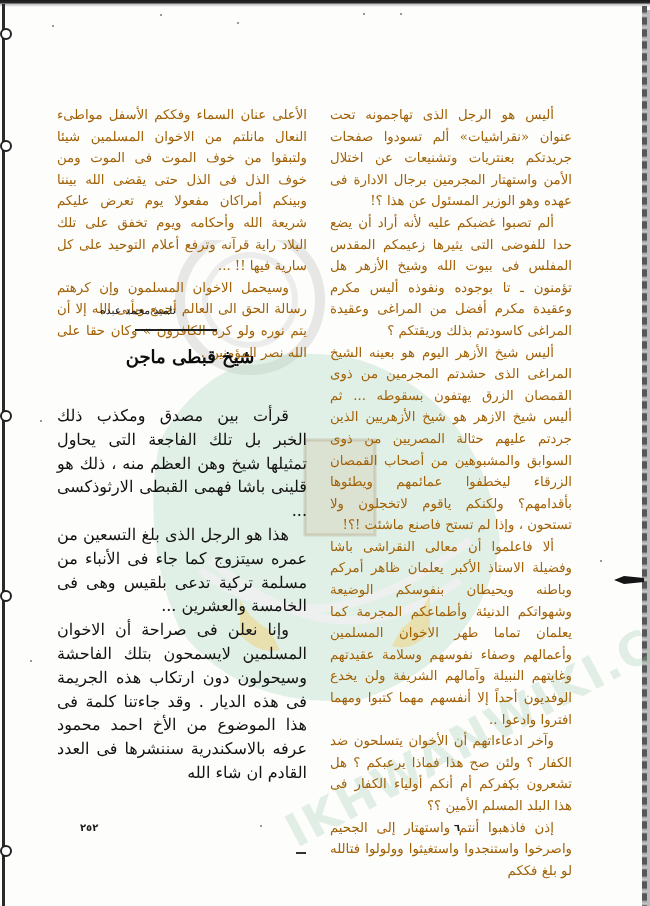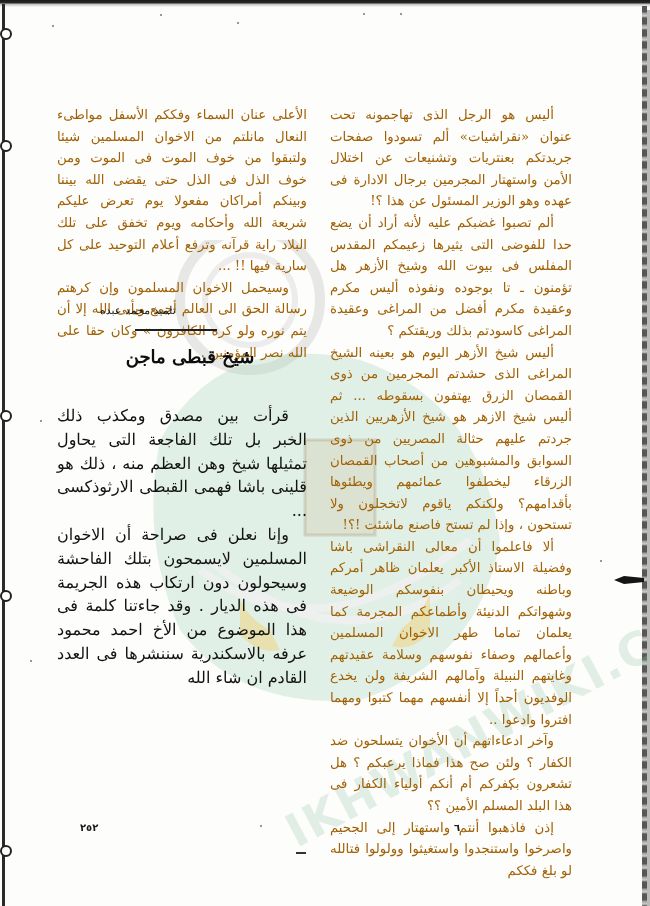--- a/index.html
+++ b/index.html
@@ -191,20 +191,21 @@
     <p>الأعلى عنان السماء وفككم الأسفل مواطىء النعال مانلتم من الاخوان المسلمين شيئا ولتبقوا من خوف الموت فى الموت ومن خوف الذل فى الذل حتى يقضى الله بيننا وبينكم أمراكان مفعولا يوم تعرض عليكم شريعة الله وأحكامه ويوم تخفق على تلك البلاد راية قرآنه وترفع أعلام التوحيد على كل سارية فيها !! ...</p>
     <p class="indent">وسيحمل الاخوان المسلمون وإن كرهتم رسالة الحق الى العالم أجمع ويأبى الله إلا أن يتم نوره ولو كره الكافرون » وكان حقا على الله نصر المؤمنين .</p>
   </div>
 
   <div class="signature">تلميذ محمد عبده</div>
   <div class="rule"></div>
   <div class="headline">شيخ قبطى ماجن</div>
 
   <div class="col-left-body">
     <p class="indent">قرأت بين مصدق ومكذب ذلك الخبر بل تلك الفاجعة التى يحاول تمثيلها شيخ وهن العظم منه ، ذلك هو قلينى باشا فهمى القبطى الارثوذكسى ...</p>
+    <p class="indent">هذا هو الرجل الذى بلغ التسعين من عمره سيتزوج كما جاء فى الأنباء من مسلمة تركية تدعى بلقيس وهى فى الخامسة والعشرين ...</p>
     <p class="indent">وإنا نعلن فى صراحة أن الاخوان المسلمين لايسمحون بتلك الفاحشة وسيحولون دون ارتكاب هذه الجريمة فى هذه الديار . وقد جاءتنا كلمة فى هذا الموضوع من الأخ احمد محمود عرفه بالاسكندرية سننشرها فى العدد القادم ان شاء الله</p>
   </div>
 
   <div class="page-num pn-left">٢٥٢</div>
   <div class="page-num pn-right">٦</div>
   <div class="tick-mark"></div>
 
   <div class="speck" style="left:160px;top:14px"></div>
   <div class="speck" style="left:237px;top:22px"></div>
   <div class="speck" style="left:363px;top:13px"></div>

